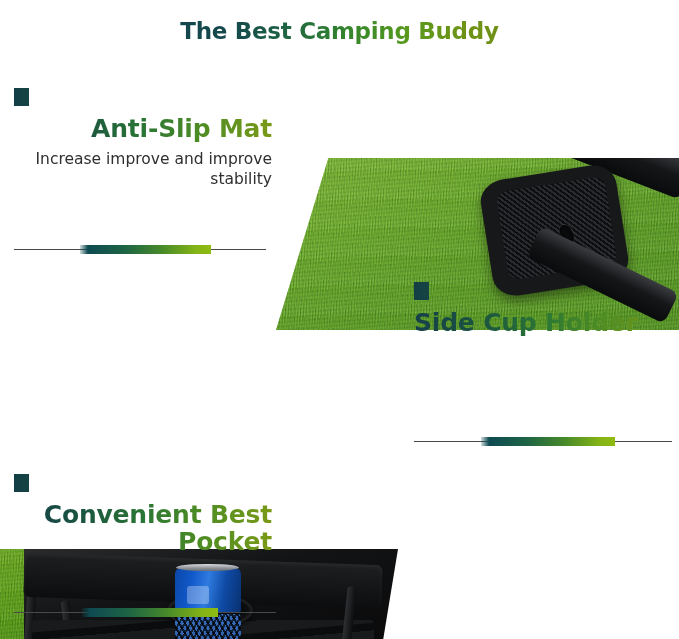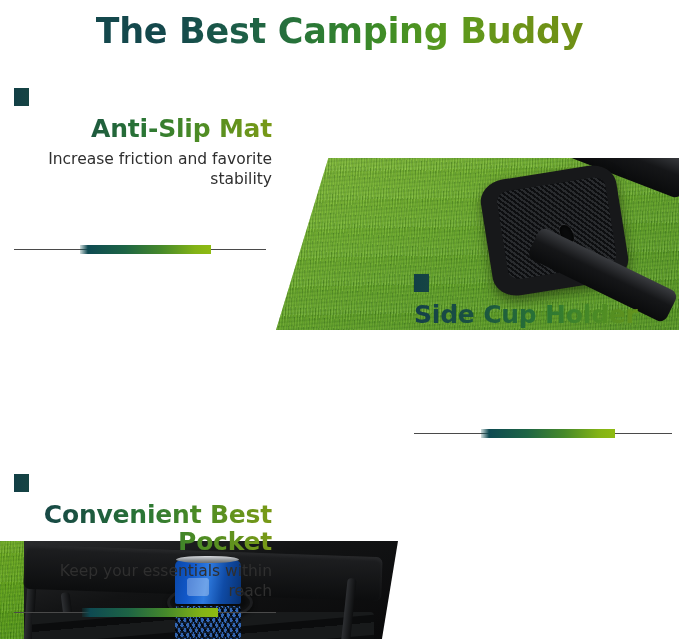--- a/index.html
+++ b/index.html
@@ -28,21 +28,21 @@
     position: absolute;
     top: 0;
     left: 0;
     width: 679px;
     height: 62px;
     display: flex;
     align-items: center;
     justify-content: center;
   }
   .main-title {
-    font-size: 35px;
+    font-size: 23px;
     font-weight: bold;
     letter-spacing: -0.3px;
     white-space: nowrap;
     background: linear-gradient(90deg,
         #14484c 0%,
         #14484c 16%,
         #1d5f47 30%,
         #2c7b34 46%,
         #3d8b27 58%,
         #5a9a1d 72%,
@@ -54,21 +54,21 @@
     -webkit-text-fill-color: transparent;
   }
 
   
   .row {
     position: absolute;
     left: 0;
     width: 679px;
   }
   .row-1 { top: 78px;  height: 180px; }
-  .row-2 { top: 264px; height: 180px; }
+  .row-2 { top: 272px; height: 180px; }
   .row-3 { top: 464px; height: 175px; }
 
   
   .text-block {
     position: absolute;
     top: 0;
   }
   .tb-left  { left: 14px;  width: 258px; text-align: right; }
   .tb-right { left: 414px; width: 258px; }
 
@@ -369,21 +369,21 @@
       <div class="leg-tube leg-1"></div>
       <div class="padfoot">
         <div class="padhole"></div>
       </div>
       <div class="leg-tube leg-2"></div>
     </div>
 
     <div class="text-block tb-left">
       <div class="tri-icon"></div>
       <div class="feat-heading">Anti-Slip Mat</div>
-      <div class="feat-body">Increase friction and favorite stability</div>
+      <div class="feat-body">Increase improve and improve stability</div>
     </div>
 
     <div class="divider div-left">
       <div class="hairline"></div>
       <div class="bar"></div>
     </div>
   </div>
 
   <div class="row row-2">
 
@@ -409,21 +409,20 @@
       <div class="hairline"></div>
       <div class="bar"></div>
     </div>
   </div>
 
   <div class="row row-3">
 
     <div class="text-block tb-left">
       <div class="tri-icon"></div>
       <div class="feat-heading two-line">Convenient Best Pocket</div>
-      <div class="feat-body">Keep your essentials within reach</div>
     </div>
 
     <div class="divider div-left3">
       <div class="hairline"></div>
       <div class="bar"></div>
     </div>
   </div>
 
 </div>
 

